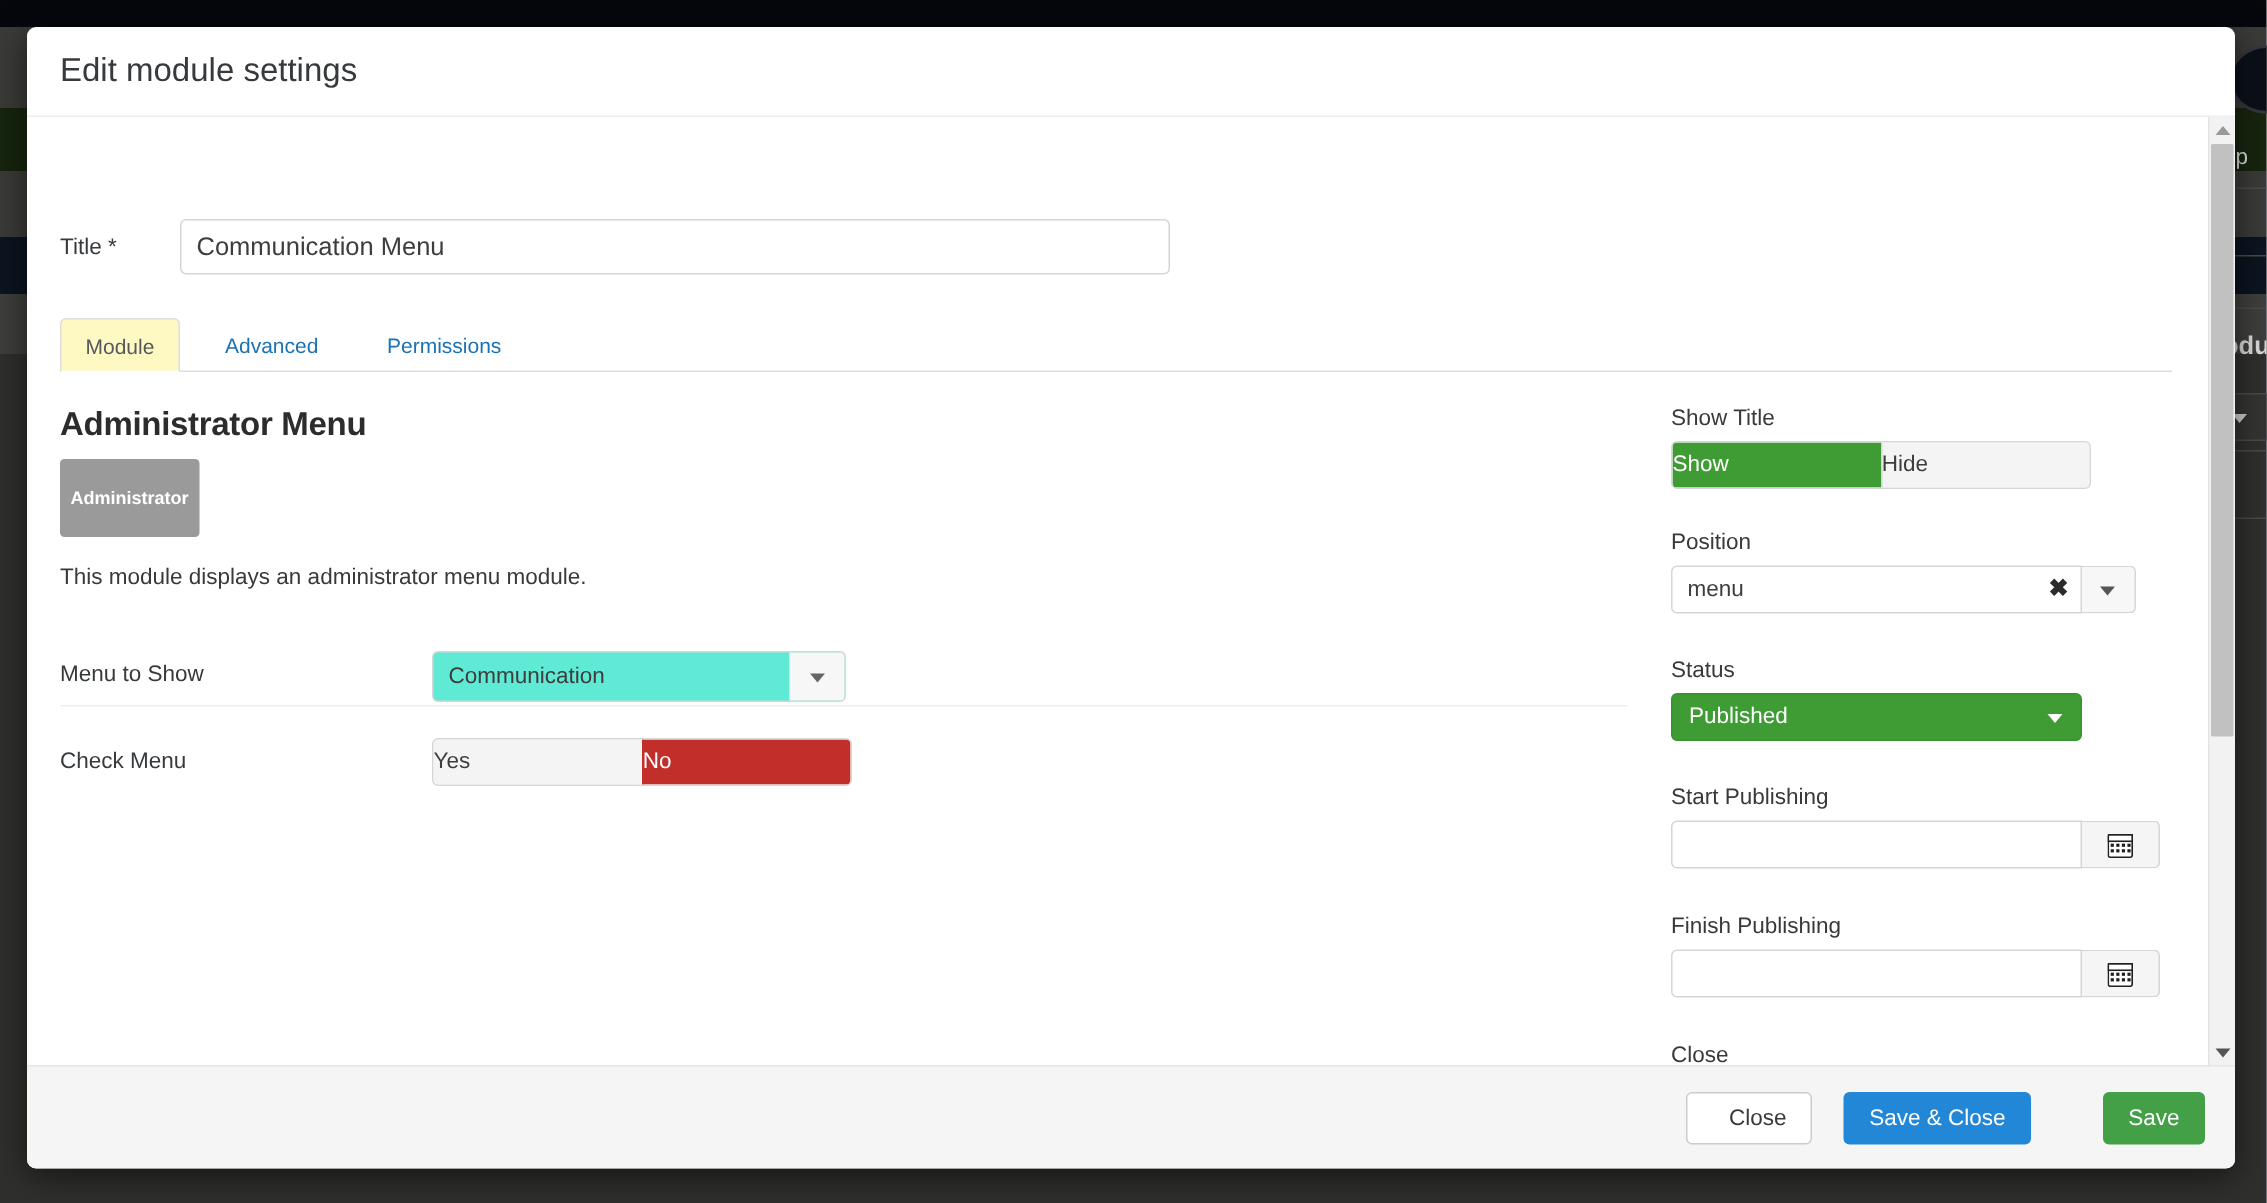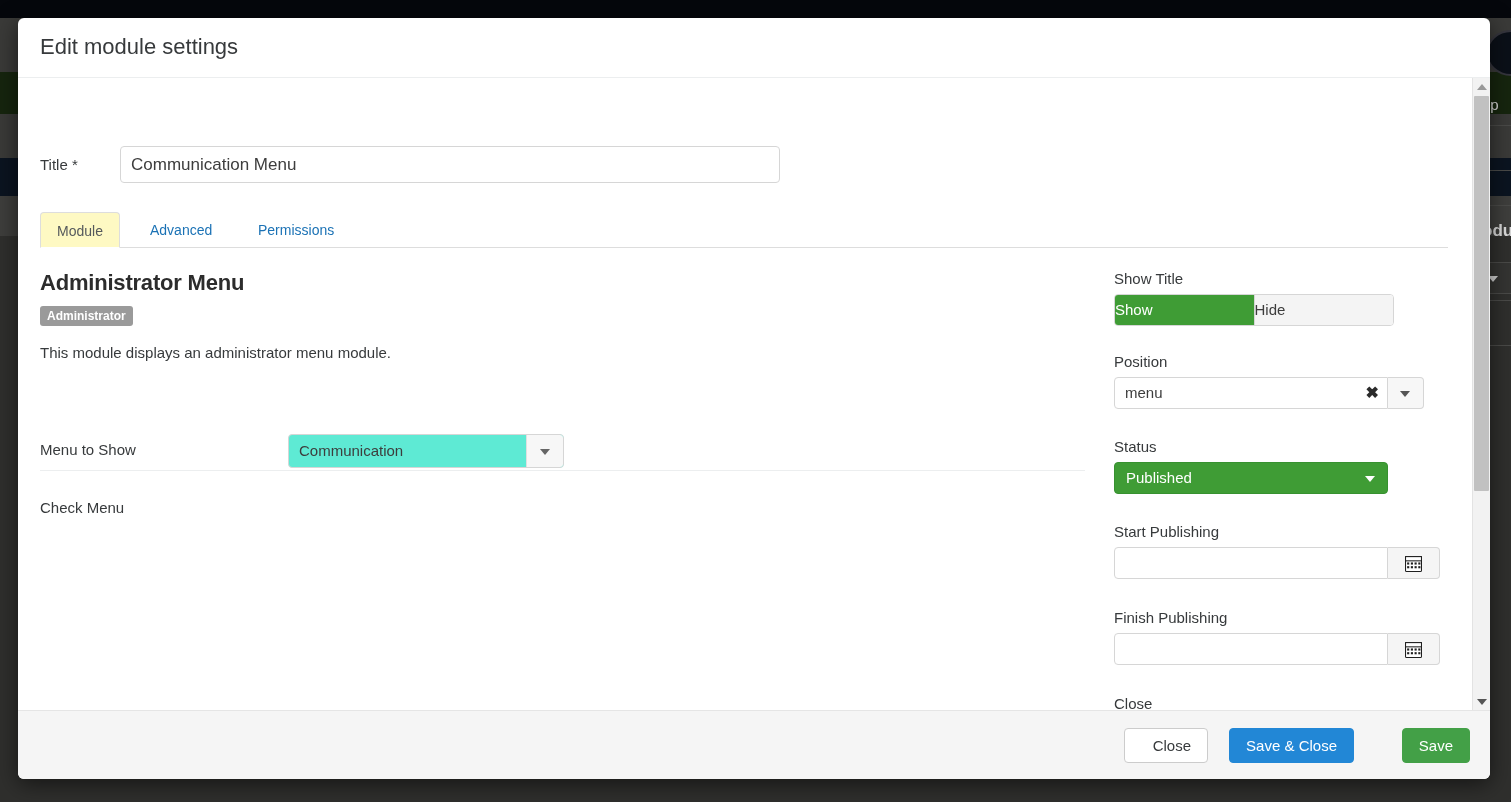--- a/index.html
+++ b/index.html
@@ -195,21 +195,21 @@
     color: #2c2c2c;
     margin: 0 0 10px 0;
     letter-spacing: -0.2px;
   }
   .badge {
     display: inline-block;
     background: #9a9a9a;
     color: #ffffff;
     font-size: 12px;
     font-weight: bold;
-    padding: 3px 7px;
+    padding: 19px 7px;
     border-radius: 3px;
   }
   .mod-desc {
     margin-top: 18px;
     font-size: 15px;
     color: #373a3c;
   }
   .divider {
     position: absolute;
     left: 22px;
@@ -563,20 +563,24 @@
         <div class="select-box">
           <span class="sel-val">Communication</span>
           <span class="sel-arrowbox">
             <span class="caret"></span>
           </span>
         </div>
       </div>
 
       <div class="field-row" style="top:414px; width:560px;">
         <span class="field-label">Check Menu</span>
+        <div class="btn-group" id="check-menu-group">
+          <div class="tgl">Yes</div>
+          <div class="tgl on-red">No</div>
+        </div>
       </div>
 
       <div class="right-col">
 
         <div class="r-block" style="top:0">
           <span class="r-label" style="left:0; top:0">Show Title</span>
           <div class="btn-group" id="show-title-group" style="top:24px">
             <div class="tgl on-green">Show</div>
             <div class="tgl">Hide</div>
           </div>

